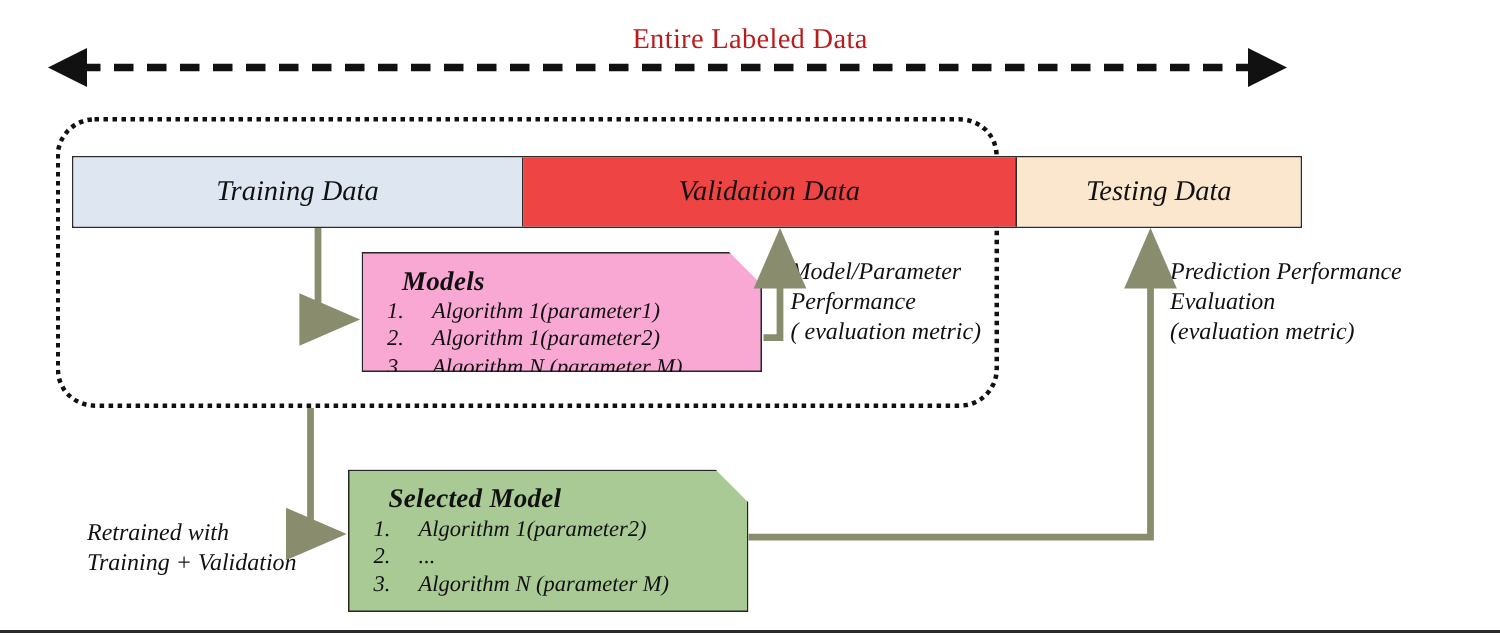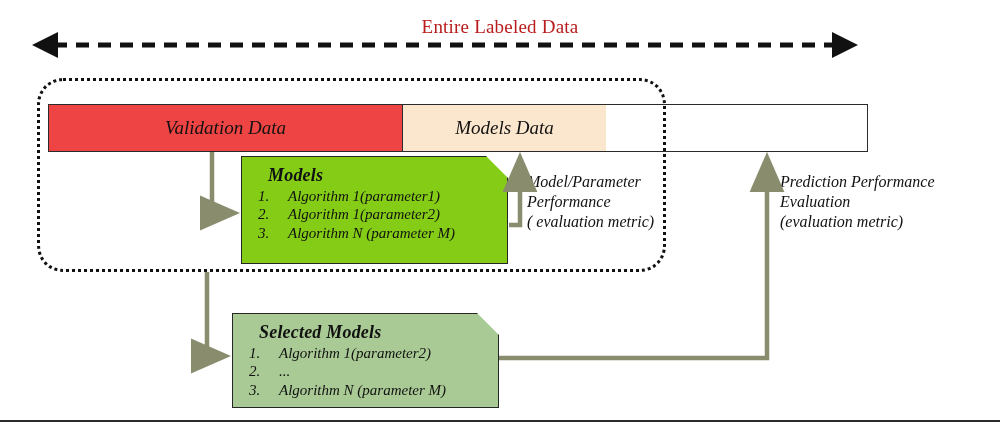--- a/index.html
+++ b/index.html
@@ -88,24 +88,24 @@
 
   
   .note-box {
     position: absolute;
     box-sizing: border-box;
     border: 1.6px solid #262626;
     padding: 8px 10px 8px 16px;
   }
   .note-models {
     left: 241px;
-    top: 156px;
+    top: 168px;
     width: 267px;
-    height: 108px;
-    background: #84cc16;
+    height: 80px;
+    background: #f9a8d4;
     clip-path: polygon(0 0, calc(100% - 22px) 0, 100% 22px, 100% 100%, 0 100%);
   }
   .note-selected {
     left: 232px;
     top: 313px;
     width: 267px;
     height: 95px;
     background: #a9ca94;
     clip-path: polygon(0 0, calc(100% - 22px) 0, 100% 22px, 100% 100%, 0 100%);
   }
@@ -189,22 +189,23 @@
     <svg width="830" height="34" viewBox="0 0 830 34">
       <line x1="24" y1="17" x2="806" y2="17" stroke="#111111" stroke-width="5" stroke-dasharray="13 9" stroke-linecap="butt"></line>
       <polygon points="28,4 28,30 2,17" fill="#111111"></polygon>
       <polygon points="802,4 802,30 828,17" fill="#111111"></polygon>
     </svg>
   </div>
 
   <div class="dotted-box"></div>
 
   <div class="data-bar">
+    <div class="seg seg-train">Training Data</div>
     <div class="seg seg-valid">Validation Data</div>
-    <div class="seg seg-test">Models Data</div>
+    <div class="seg seg-test">Testing Data</div>
   </div>
 
   <div class="note-box note-models">
     <div class="note-title">Models</div>
     <ul class="note-list">
       <li>
         <span class="num">1.</span>
         <span>Algorithm 1(parameter1)</span>
       </li>
       <li>
@@ -212,21 +213,21 @@
         <span>Algorithm 1(parameter2)</span>
       </li>
       <li>
         <span class="num">3.</span>
         <span>Algorithm N (parameter M)</span>
       </li>
     </ul>
   </div>
 
   <div class="note-box note-selected">
-    <div class="note-title">Selected Models</div>
+    <div class="note-title">Selected Model</div>
     <ul class="note-list">
       <li>
         <span class="num">1.</span>
         <span>Algorithm 1(parameter2)</span>
       </li>
       <li>
         <span class="num">2.</span>
         <span>...</span>
       </li>
       <li>
@@ -237,20 +238,22 @@
   </div>
 
   <div class="annot annot-model-eval">Model/Parameter
 Performance
 ( evaluation metric)</div>
 
   <div class="annot annot-pred-eval">Prediction Performance
 Evaluation
 (evaluation metric)</div>
 
+  <div class="annot annot-retrained">Retrained with
+Training + Validation</div>
 
 
   <svg class="overlay" viewBox="0 0 1000 423">
     <defs>
       <marker id="ah" markerWidth="9" markerHeight="9" refX="7.2" refY="4.5" orient="auto">
         <polygon points="0,0.6 9,4.5 0,8.4" fill="#8a8c6e"></polygon>
       </marker>
     </defs>
 
     <g>

